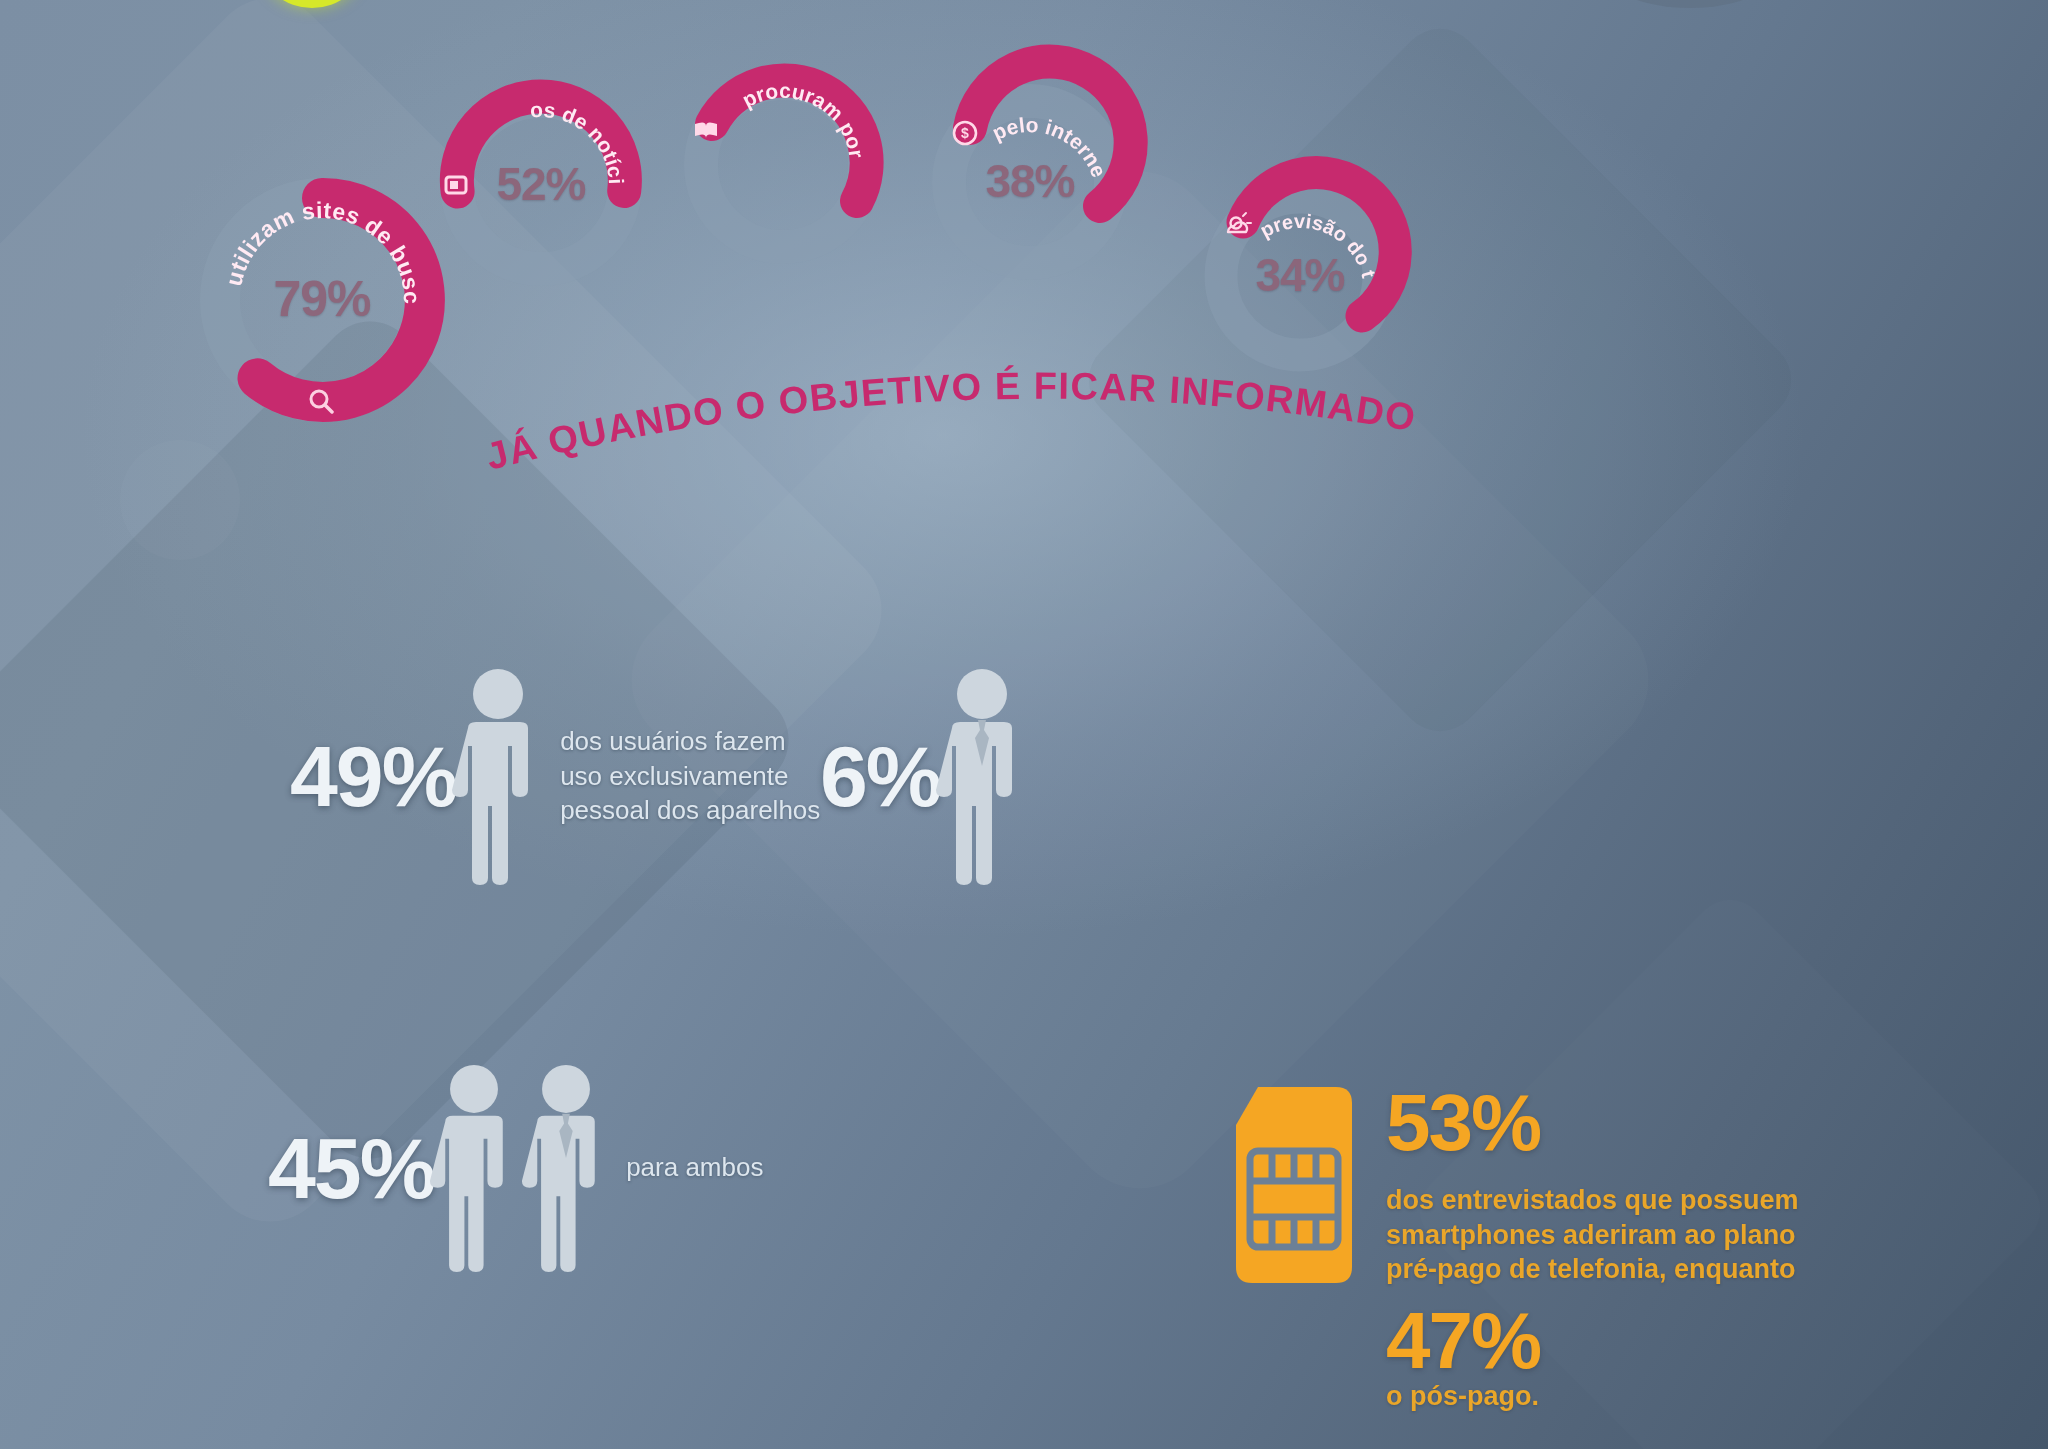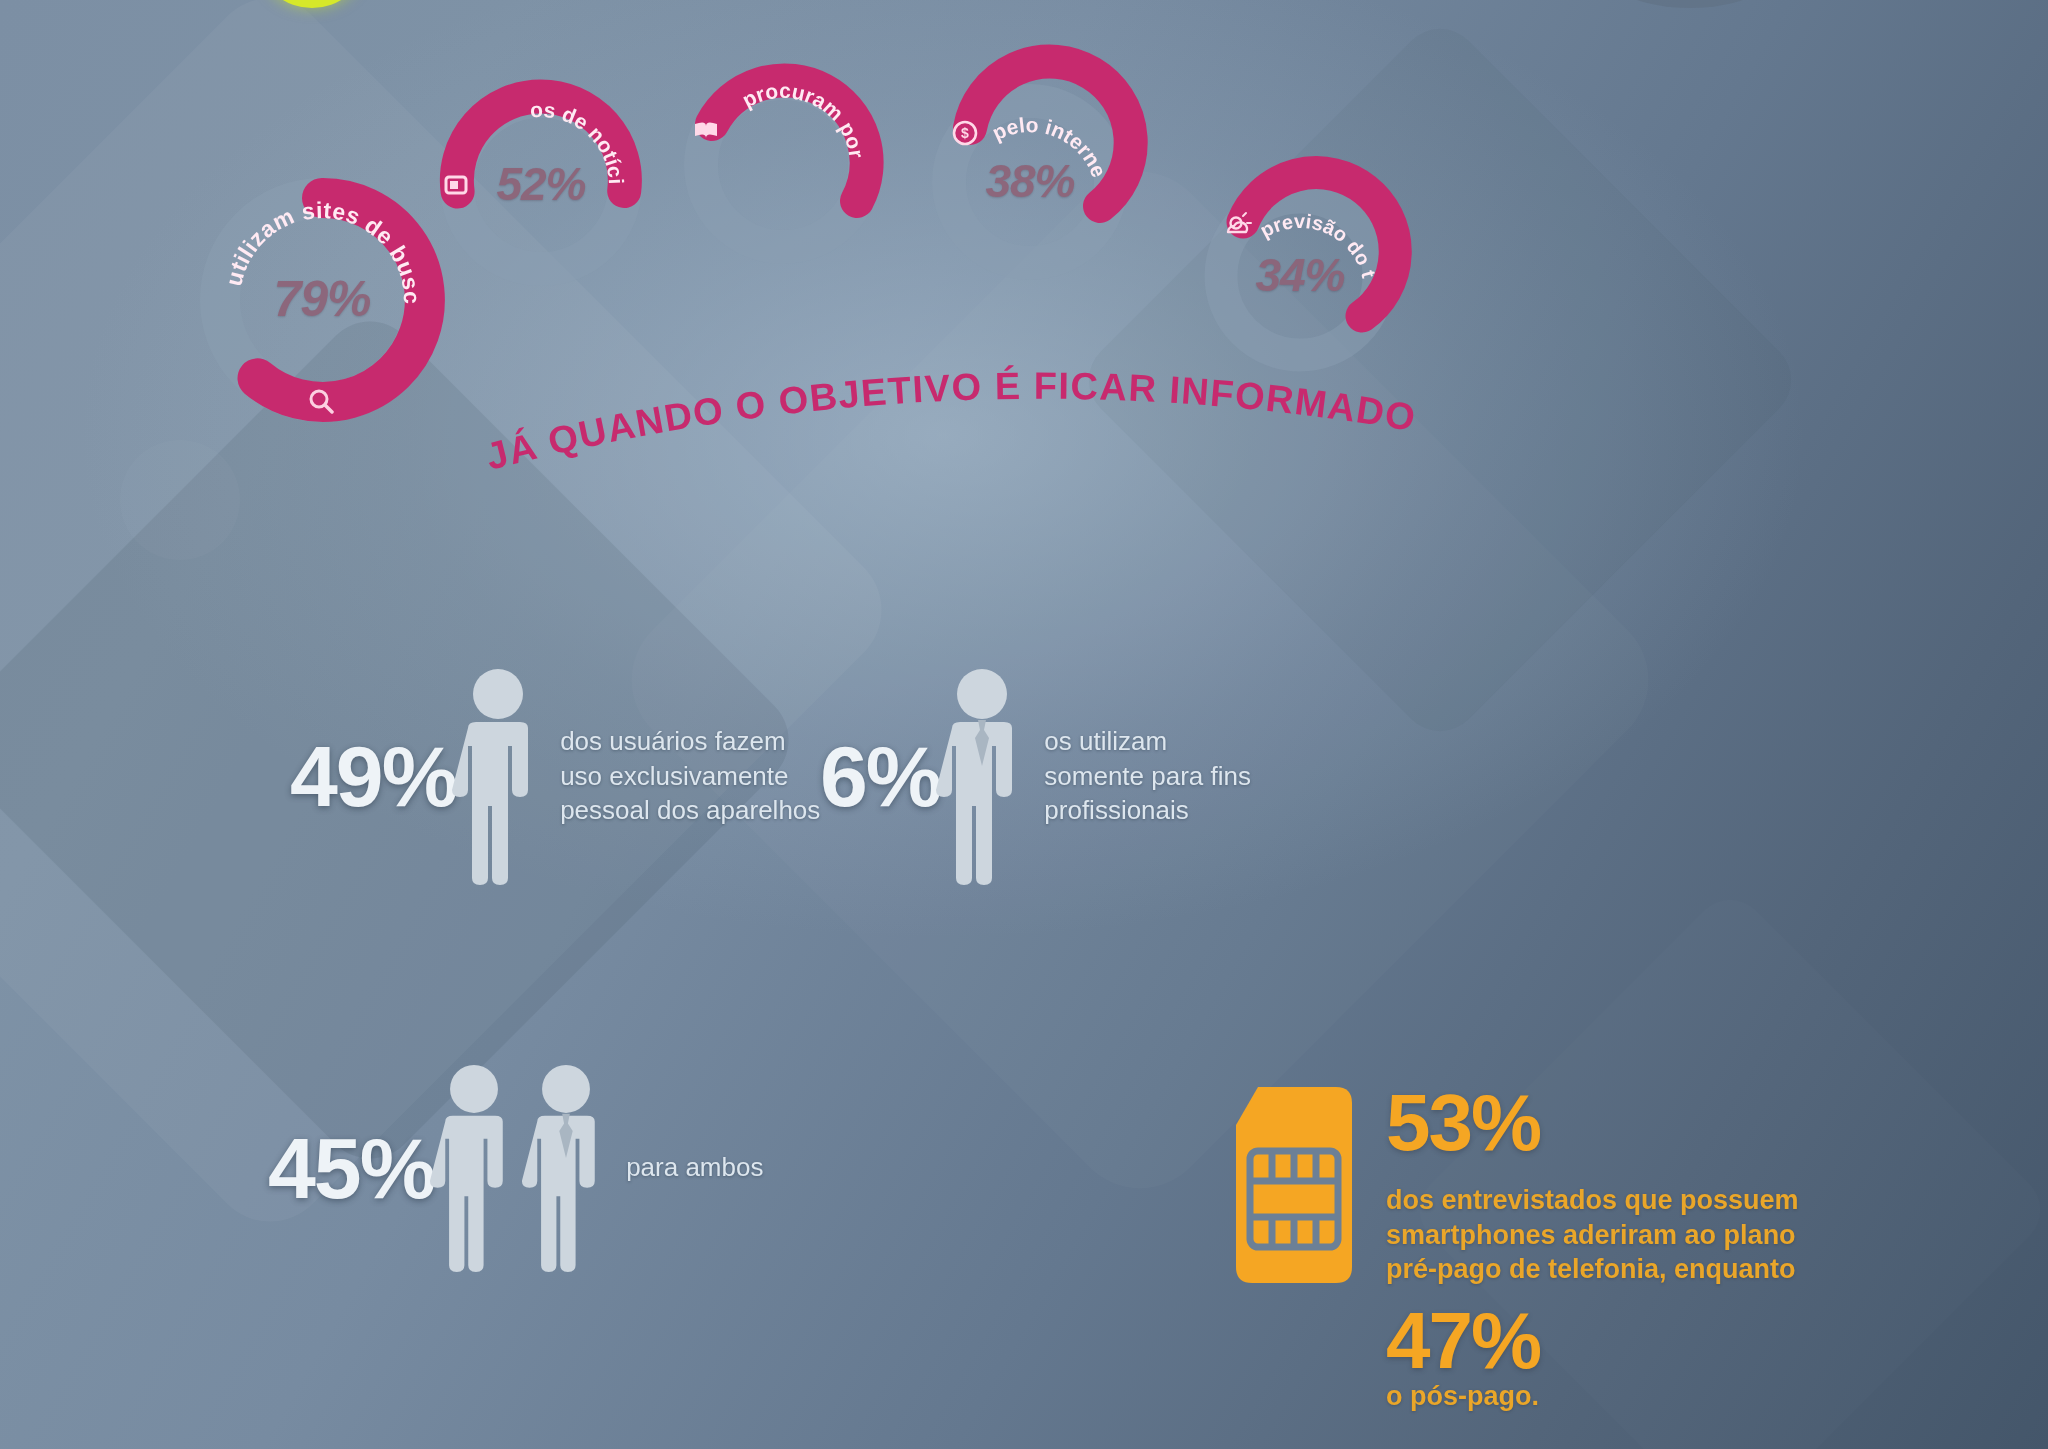--- a/index.html
+++ b/index.html
@@ -38,21 +38,20 @@
     position: absolute;
     left: 0; right: 0; top: 50%;
     transform: translateY(-52%);
     text-align: center;
     color: #8d6378;
     font-weight: bold;
     font-size: 50px;
     letter-spacing: -1px;
     text-shadow: 0 1px 2px rgba(60,40,55,0.25);
     opacity: .92;
-    font-style: italic;
   }
 
   
   #headline {
     position: absolute;
     left: 470px; top: 352px;
     width: 1000px; height: 140px;
   }
   #headline svg { overflow: visible; }
   #headline text {
@@ -259,23 +258,20 @@
 
 <div class="stat" style="left:820px; top:666px;">
   <div class="big">6%</div>
   <div class="figs" style="margin-left:-6px;">
     <svg width="96" height="220" viewBox="0 0 96 220">
       <circle cx="48" cy="28" r="25" fill="#cdd6de"></circle>
       <path d="M 18 62 q 0 -6 8 -6 h 44 q 8 0 8 6 v 62 q 0 7 -8 7 q -8 0 -8 -7 v -44 h -4 v 132 q 0 7 -8 7 q -8 0 -8 -7 v -72 h -4 v 72 q 0 7 -8 7 q -8 0 -8 -7 v -132 h -4 v 44 q 0 7 -8 7 q -8 0 -8 -7 z" fill="#cdd6de"></path>
       <path d="M 44 54 h 8 l -2 10 l 5 8 l -7 28 l -7 -28 l 5 -8 z" fill="#a9b6c2"></path>
     </svg>
   </div>
-  <div class="desc">os utilizam
-somente para fins
-profissionais</div>
 </div>
 
 <div class="stat" style="left:268px; top:1060px;">
   <div class="big">45%</div>
   <div class="figs" style="margin-left:-6px;">
     <svg width="92" height="215" viewBox="0 0 96 220">
       <circle cx="48" cy="28" r="25" fill="#cdd6de"></circle>
       <path d="M 18 62 q 0 -6 8 -6 h 44 q 8 0 8 6 v 62 q 0 7 -8 7 q -8 0 -8 -7 v -44 h -4 v 132 q 0 7 -8 7 q -8 0 -8 -7 v -72 h -4 v 72 q 0 7 -8 7 q -8 0 -8 -7 v -132 h -4 v 44 q 0 7 -8 7 q -8 0 -8 -7 z" fill="#cdd6de"></path>
     </svg>
     <svg width="92" height="215" viewBox="0 0 96 220">

